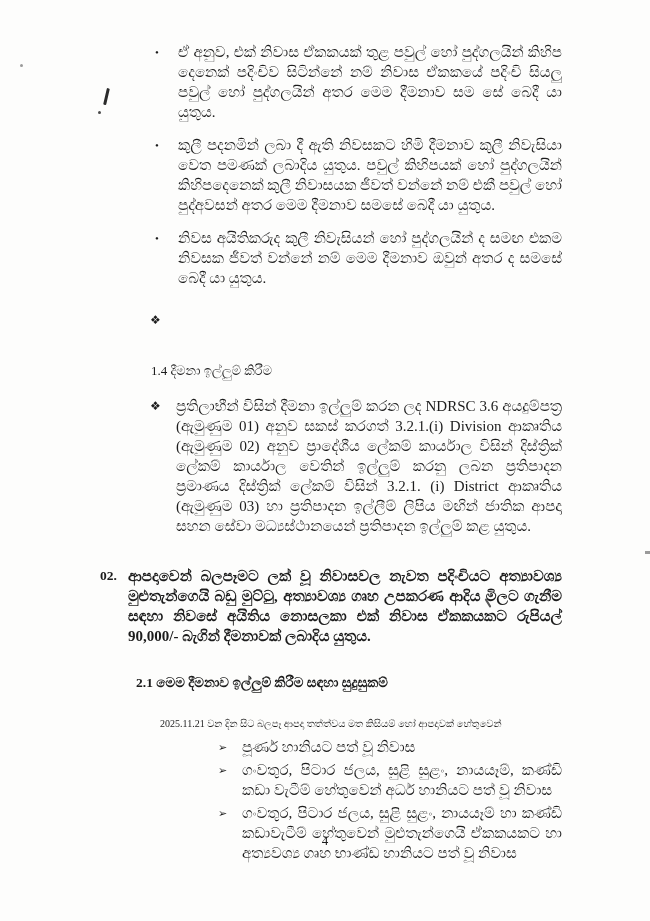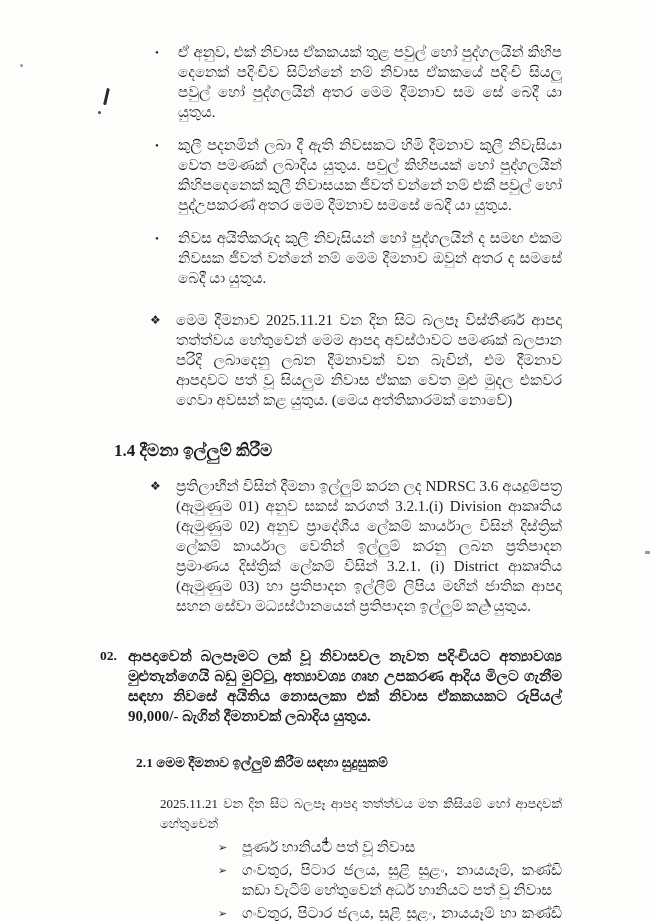--- a/index.html
+++ b/index.html
@@ -14,27 +14,27 @@
     box-shadow:0 0 4px rgba(0,0,0,.15);
   }
   .content{position:absolute;left:100px;top:36px;width:462px;}
   .txt{margin:0;font-size:15px;line-height:20px;text-align:justify;font-family:Liberation Serif, serif;}
   .li{display:flex;align-items:flex-start;}
   .marker{flex:0 0 23px;font-size:11px;line-height:20px;color:#1c1c1c;}
   .bullet-list{list-style:none;margin:0;padding:6px 0 0 55px;}
   .bullet-list .li{margin-bottom:13px;}
   .note{padding-left:50px;margin-top:22px;}
   .note .marker{flex:0 0 26px;font-size:12px;}
-  .h14{margin:32px 0 0 14px;font-size:17px;font-weight:bold;line-height:18px;}
+  .h14{margin:32px 0 0 51px;font-size:13px;font-weight:normal;line-height:18px;}
   .note2{margin-top:16px;}
   .sec02{display:flex;align-items:flex-start;margin-top:30px;}
   .sec02-num{flex:0 0 28px;font-size:13.5px;font-weight:bold;line-height:20px;}
   .sec02 .txt{font-weight:bold;}
   .h21{margin:28px 0 0 36px;font-size:13.5px;font-weight:bold;line-height:18px;}
-  .intro{margin:22px 0 0 60px;width:402px;font-size:13px;line-height:20px;text-align:justify;}
+  .intro{margin:22px 0 0 60px;width:402px;font-size:10px;line-height:20px;text-align:justify;}
   .arrow-list{list-style:none;margin:3px 0 0 118px;padding:0;}
   .arrow-list .li{margin-bottom:3px;}
   .arrow-list .marker{flex:0 0 24px;font-size:11px;}
   .arrow-list .txt{width:320px;}
   .pagenum{position:absolute;left:0;right:0;top:833px;text-align:center;font-size:13px;color:#1c1c1c;}
   
   .mark-excl{position:absolute;left:96px;top:88px;width:20px;height:32px;}
   .mark-excl .stroke{position:absolute;left:9px;top:0;width:2.5px;height:17px;background:#2b2b2b;transform:rotate(13deg);border-radius:1px;}
   .mark-excl .dotm{position:absolute;left:2px;top:23px;width:3px;height:3px;background:#4a4a4a;border-radius:50%;}
   .mark-tick{position:absolute;left:483px;top:597px;width:12px;height:14px;}
@@ -59,31 +59,30 @@
 
   <div class="content">
 
     <ul class="bullet-list">
       <li class="li">
         <span class="marker">•</span>
         <p class="txt">ඒ අනුව, එක් නිවාස ඒකකයක් තුළ පවුල් හෝ පුද්ගලයින් කිහිප දෙනෙක් පදිංචිව සිටින්නේ නම් නිවාස ඒකකයේ පදිංචි සියලු පවුල් හෝ පුද්ගලයින් අතර මෙම දීමනාව සම සේ බෙදී යා යුතුය.</p>
       </li>
       <li class="li">
         <span class="marker">•</span>
-        <p class="txt">කුලී පදනමින් ලබා දී ඇති නිවසකට හිමි දීමනාව කුලී නිවැසියා වෙත පමණක් ලබාදිය යුතුය.  පවුල් කිහිපයක් හෝ පුද්ගලයින් කිහිපදෙනෙක් කුලී නිවාසයක ජීවත් වන්නේ නම් එකී පවුල් හෝ පුද්උපකරණ් අතර මෙම දීමනාව සමසේ බෙදී යා යුතුය.</p>
+        <p class="txt">කුලී පදනමින් ලබා දී ඇති නිවසකට හිමි දීමනාව කුලී නිවැසියා වෙත පමණක් ලබාදිය යුතුය.  පවුල් කිහිපයක් හෝ පුද්ගලයින් කිහිපදෙනෙක් කුලී නිවාසයක ජීවත් වන්නේ නම් එකී පවුල් හෝ පුද්අවසන් අතර මෙම දීමනාව සමසේ බෙදී යා යුතුය.</p>
       </li>
       <li class="li">
         <span class="marker">•</span>
         <p class="txt">නිවස අයිතිකරුද කුලී නිවැසියන් හෝ පුද්ගලයින් ද සමඟ එකම නිවසක ජීවත් වන්නේ නම් මෙම දීමනාව ඔවුන් අතර ද සමසේ බෙදී යා යුතුය.</p>
       </li>
     </ul>
 
     <div class="li note">
       <span class="marker">❖</span>
-      <p class="txt">මෙම දීමනාව 2025.11.21 වන දින සිට බලපෑ විස්තීර්ණ ආපදා තත්ත්වය හේතුවෙන් මෙම ආපදා අවස්ථාවට පමණක් බලපාන පරිදි ලබාදෙනු ලබන දීමනාවක් වන බැවින්, එම දීමනාව ආපදාවට පත් වූ සියලුම නිවාස ඒකක වෙත මුළු මුදල එකවර ගෙවා අවසන් කළ යුතුය. (මෙය අත්තිකාරමක් නොවේ)</p>
     </div>
 
     <h3 class="h14">1.4 දීමනා ඉල්ලුම් කිරීම</h3>
 
     <div class="li note note2">
       <span class="marker">❖</span>
       <p class="txt">ප්‍රතිලාභීන් විසින් දීමනා ඉල්ලුම් කරන ලද NDRSC 3.6 අයදුම්පත්‍ර (ඇමුණුම 01) අනුව සකස් කරගත් 3.2.1.(i) Division ආකෘතිය (ඇමුණුම 02) අනුව ප්‍රාදේශීය ලේකම් කාර්යාල විසින් දිස්ත්‍රික් ලේකම් කාර්යාල වෙතින් ඉල්ලුම් කරනු ලබන ප්‍රතිපාදන ප්‍රමාණය දිස්ත්‍රික් ලේකම් විසින් 3.2.1. (i) District ආකෘතිය (ඇමුණුම 03)  හා  ප්‍රතිපාදන  ඉල්ලීම්  ලිපිය  මඟින්  ජාතික  ආපදා  සහන  සේවා මධ්‍යස්ථානයෙන් ප්‍රතිපාදන ඉල්ලුම් කළ යුතුය.</p>
     </div>
 
     <div class="sec02">

